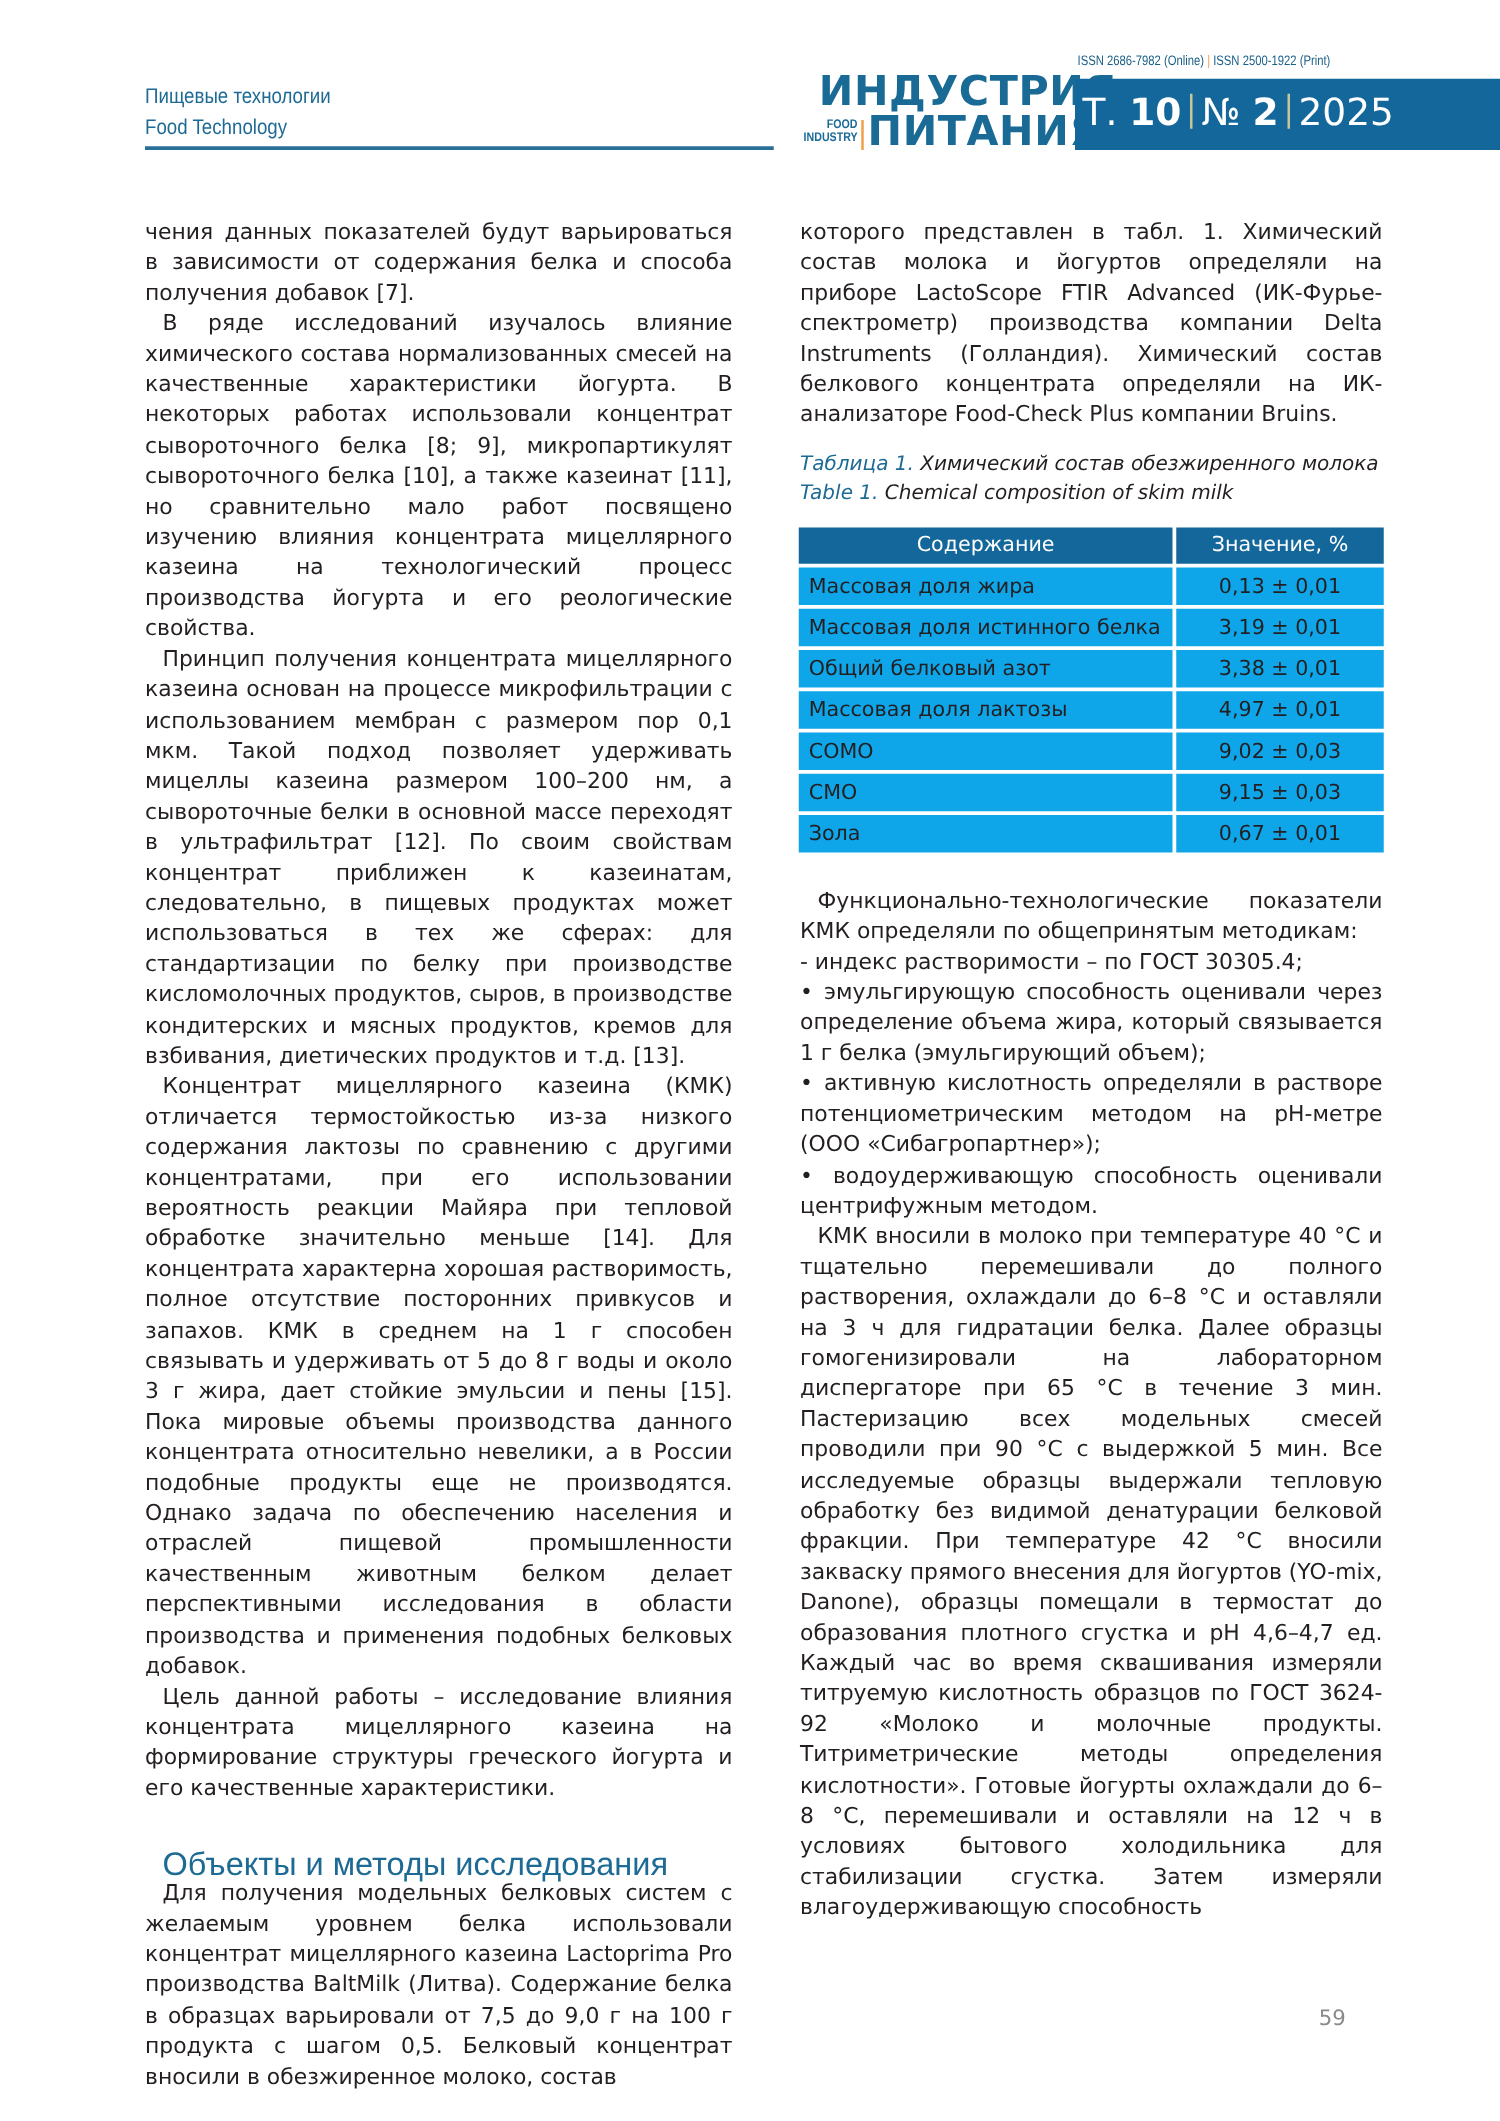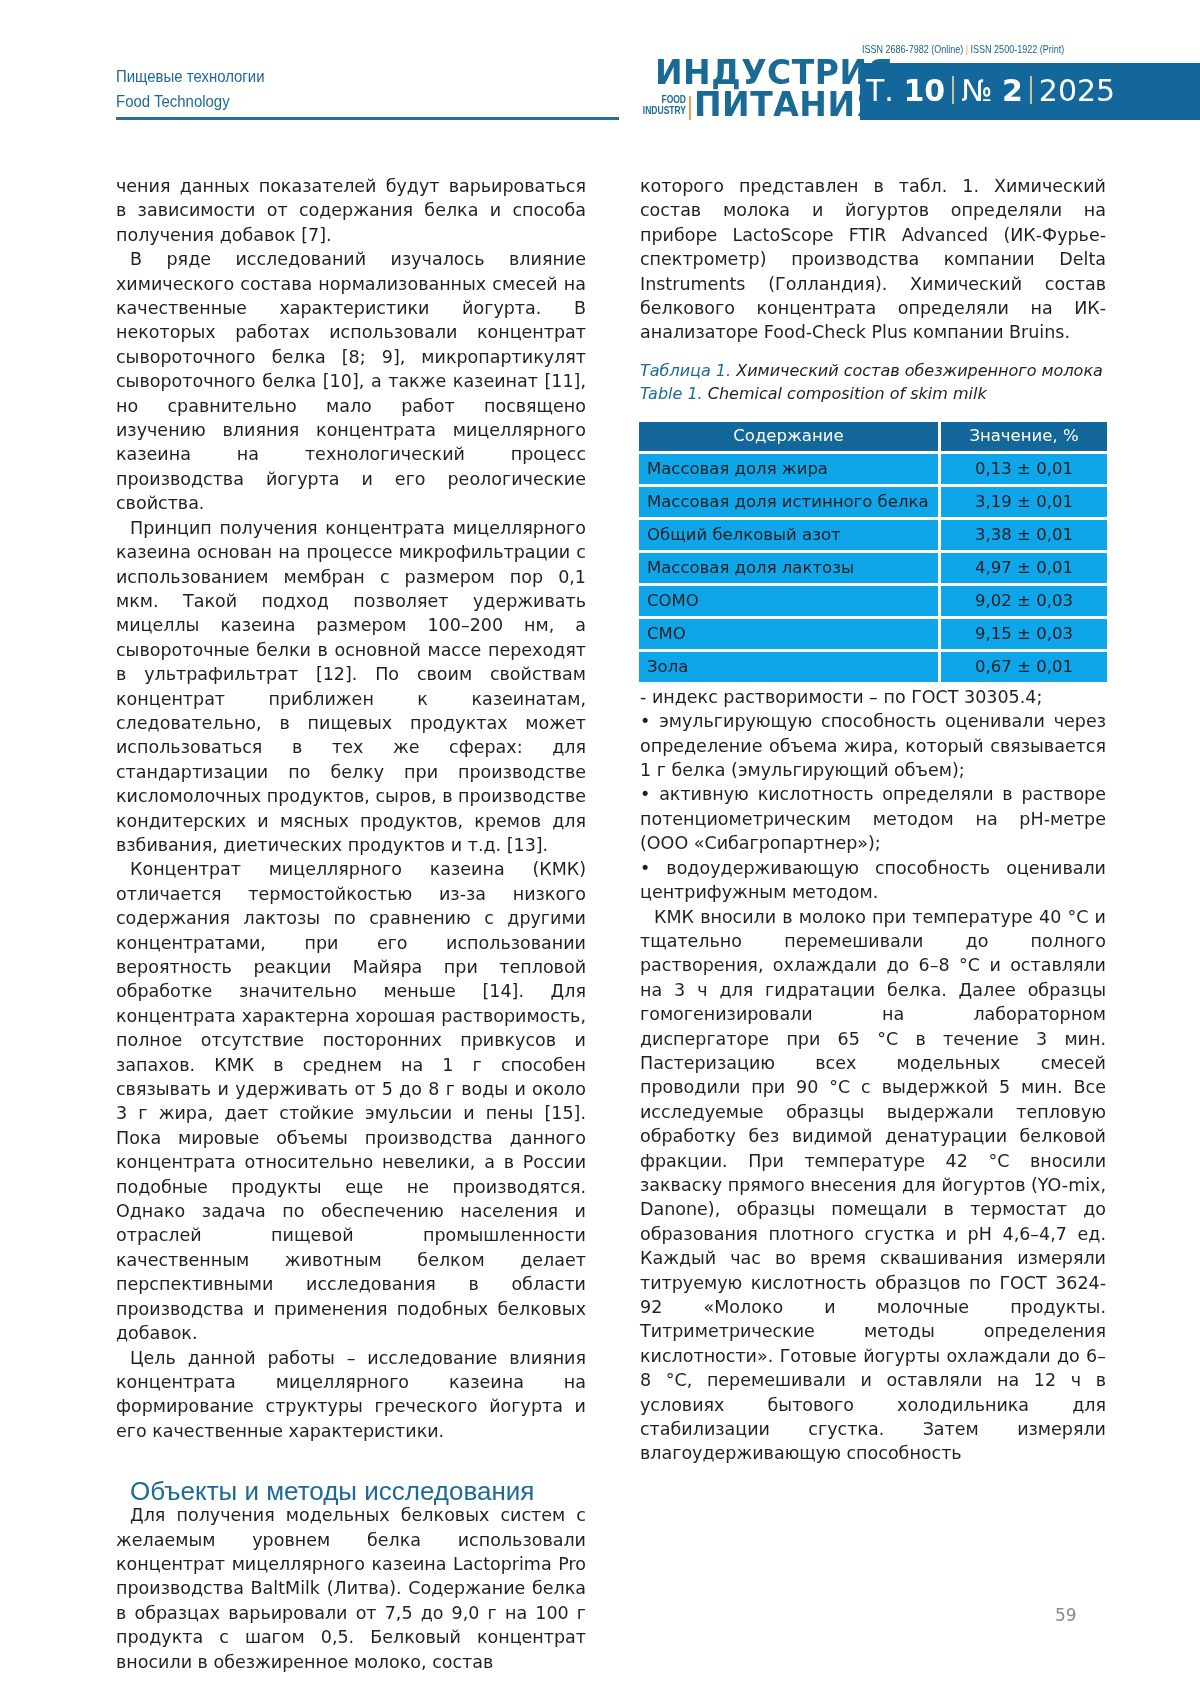--- a/index.html
+++ b/index.html
@@ -128,20 +128,21 @@
         <td>СМО</td>
         <td class="val">9,15 ± 0,03</td>
       </tr>
       <tr>
         <td>Зола</td>
         <td class="val">0,67 ± 0,01</td>
       </tr>
     </tbody>
   </table>
 
+  <p class="ind" style="margin-top:24px">Функционально-технологические показатели КМК определяли по общепринятым методикам:</p>
   <p class="bullet">- индекс растворимости – по ГОСТ 30305.4;</p>
   <p class="bullet">• эмульгирующую способность оценивали через определение объема жира, который связывается 1 г белка (эмульгирующий объем);</p>
   <p class="bullet">• активную кислотность определяли в растворе потенциометрическим методом на рН-метре (ООО «Сибагропартнер»);</p>
   <p class="bullet">• водоудерживающую способность оценивали центрифужным методом.</p>
   <p class="ind">КМК вносили в молоко при температуре 40 °С и тщательно перемешивали до полного растворения, охлаждали до 6–8 °С и оставляли на 3 ч для гидратации белка. Далее образцы гомогенизировали на лабораторном диспергаторе при 65 °С в течение 3 мин. Пастеризацию всех модельных смесей проводили при 90 °С с выдержкой 5 мин. Все исследуемые образцы выдержали тепловую обработку без видимой денатурации белковой фракции. При температуре 42 °С вносили закваску прямого внесения для йогуртов (YO-mix, Danone), образцы помещали в термостат до образования плотного сгустка и рН 4,6–4,7 ед. Каждый час во время сквашивания измеряли титруемую кислотность образцов по ГОСТ 3624-92 «Молоко и молочные продукты. Титриметрические методы определения кислотности». Готовые йогурты охлаждали до 6–8 °С, перемешивали и оставляли на 12 ч в условиях бытового холодильника для стабилизации сгустка. Затем измеряли влагоудерживающую способность</p>
 </div>
 
 <div class="page-num">59</div>
 
 </body></html>

